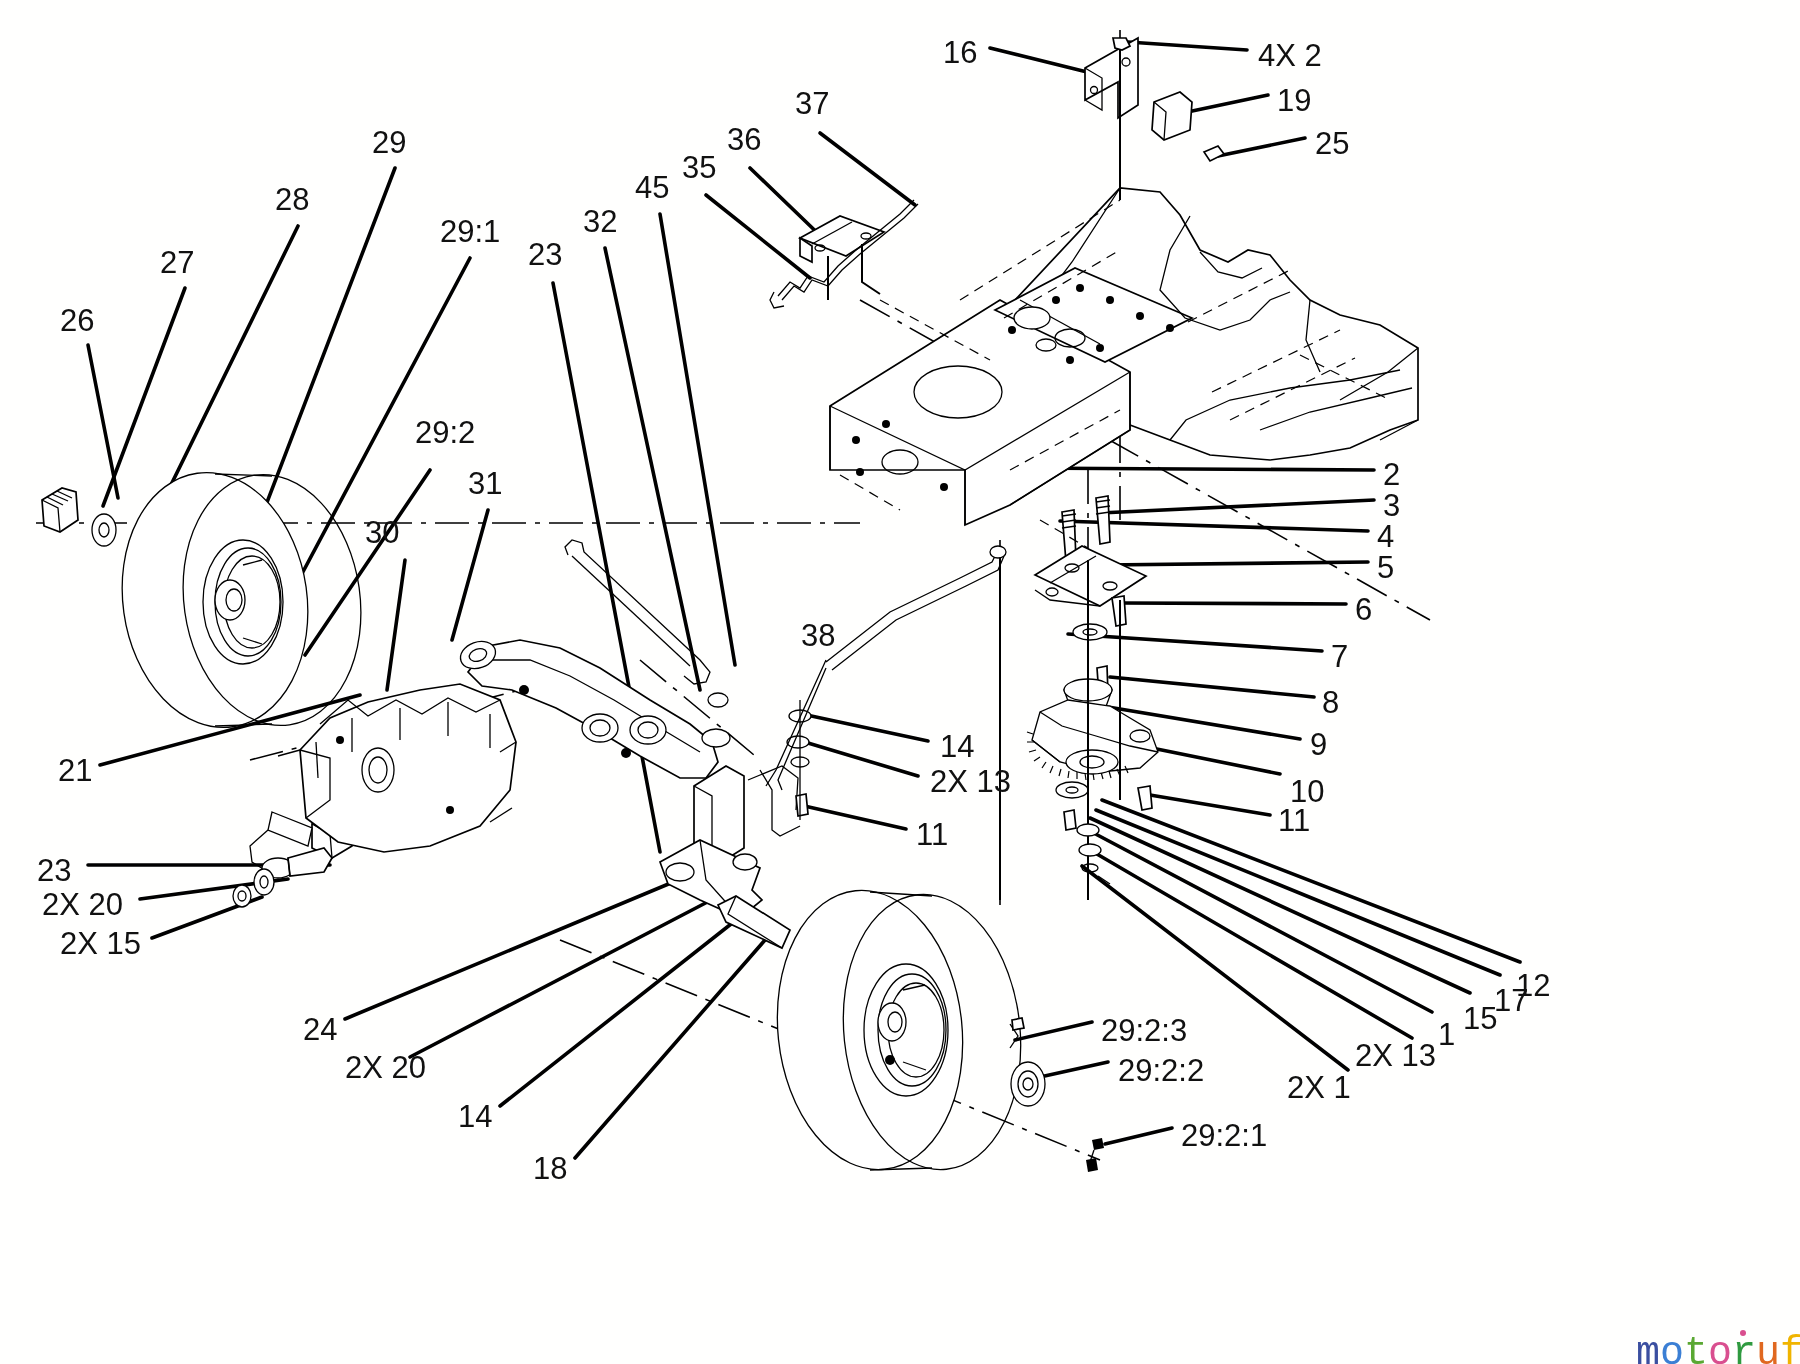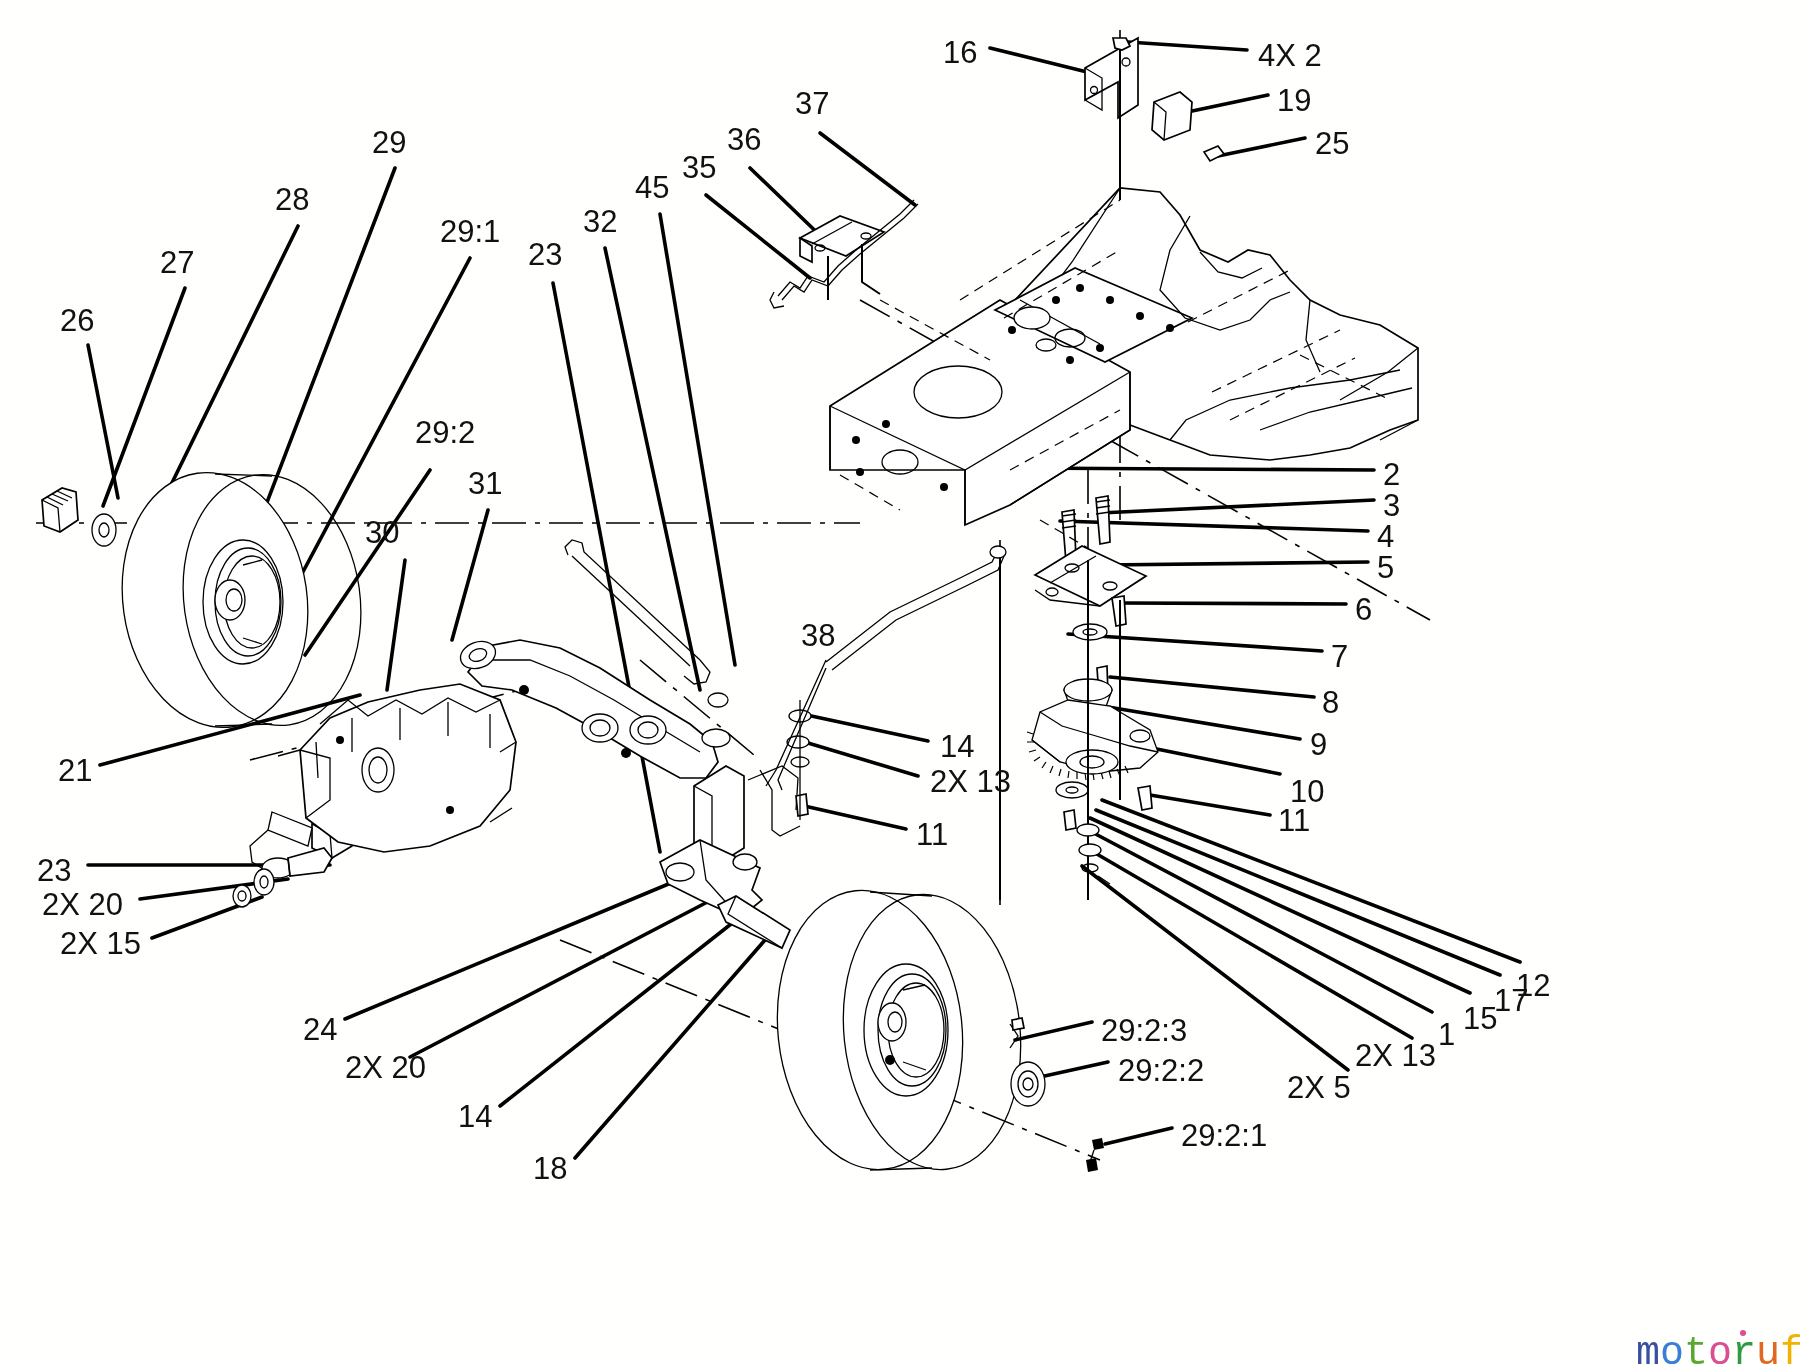--- a/index.html
+++ b/index.html
@@ -448,21 +448,21 @@
   <div class="lbl" style="left:60px;top:928px">2X 15</div>
   <div class="lbl" style="left:303px;top:1014px">24</div>
   <div class="lbl" style="left:345px;top:1052px">2X 20</div>
   <div class="lbl" style="left:458px;top:1101px">14</div>
   <div class="lbl" style="left:533px;top:1153px">18</div>
   <div class="lbl" style="left:1438px;top:1019px">1</div>
   <div class="lbl" style="left:1463px;top:1003px">15</div>
   <div class="lbl" style="left:1494px;top:985px">17</div>
   <div class="lbl" style="left:1516px;top:970px">12</div>
   <div class="lbl" style="left:1355px;top:1040px">2X 13</div>
-  <div class="lbl" style="left:1287px;top:1072px">2X 5</div>
+  <div class="lbl" style="left:1287px;top:1072px">2X 1</div>
   <div class="lbl" style="left:1101px;top:1015px">29:2:3</div>
   <div class="lbl" style="left:1118px;top:1055px">29:2:2</div>
   <div class="lbl" style="left:1181px;top:1120px">29:2:1</div>
 
   <div id="logo">
     <span class="l" style="color: rgb(59, 79, 160);">m</span><span class="l" style="color: rgb(59, 127, 212);">o</span><span class="l" style="color: rgb(90, 168, 50);">t</span><span class="l" style="color: rgb(217, 79, 143);">o</span><span class="l" style="color: rgb(47, 154, 63);">r</span><span class="l" style="color: rgb(224, 104, 32);">u</span><span class="l" style="color: rgb(240, 180, 0);">f</span><span class="de" style="color: rgb(141, 141, 141);">.de</span>
     <span class="dot" style="background: rgb(217, 79, 143);"></span>
   </div>
 
 </div>

